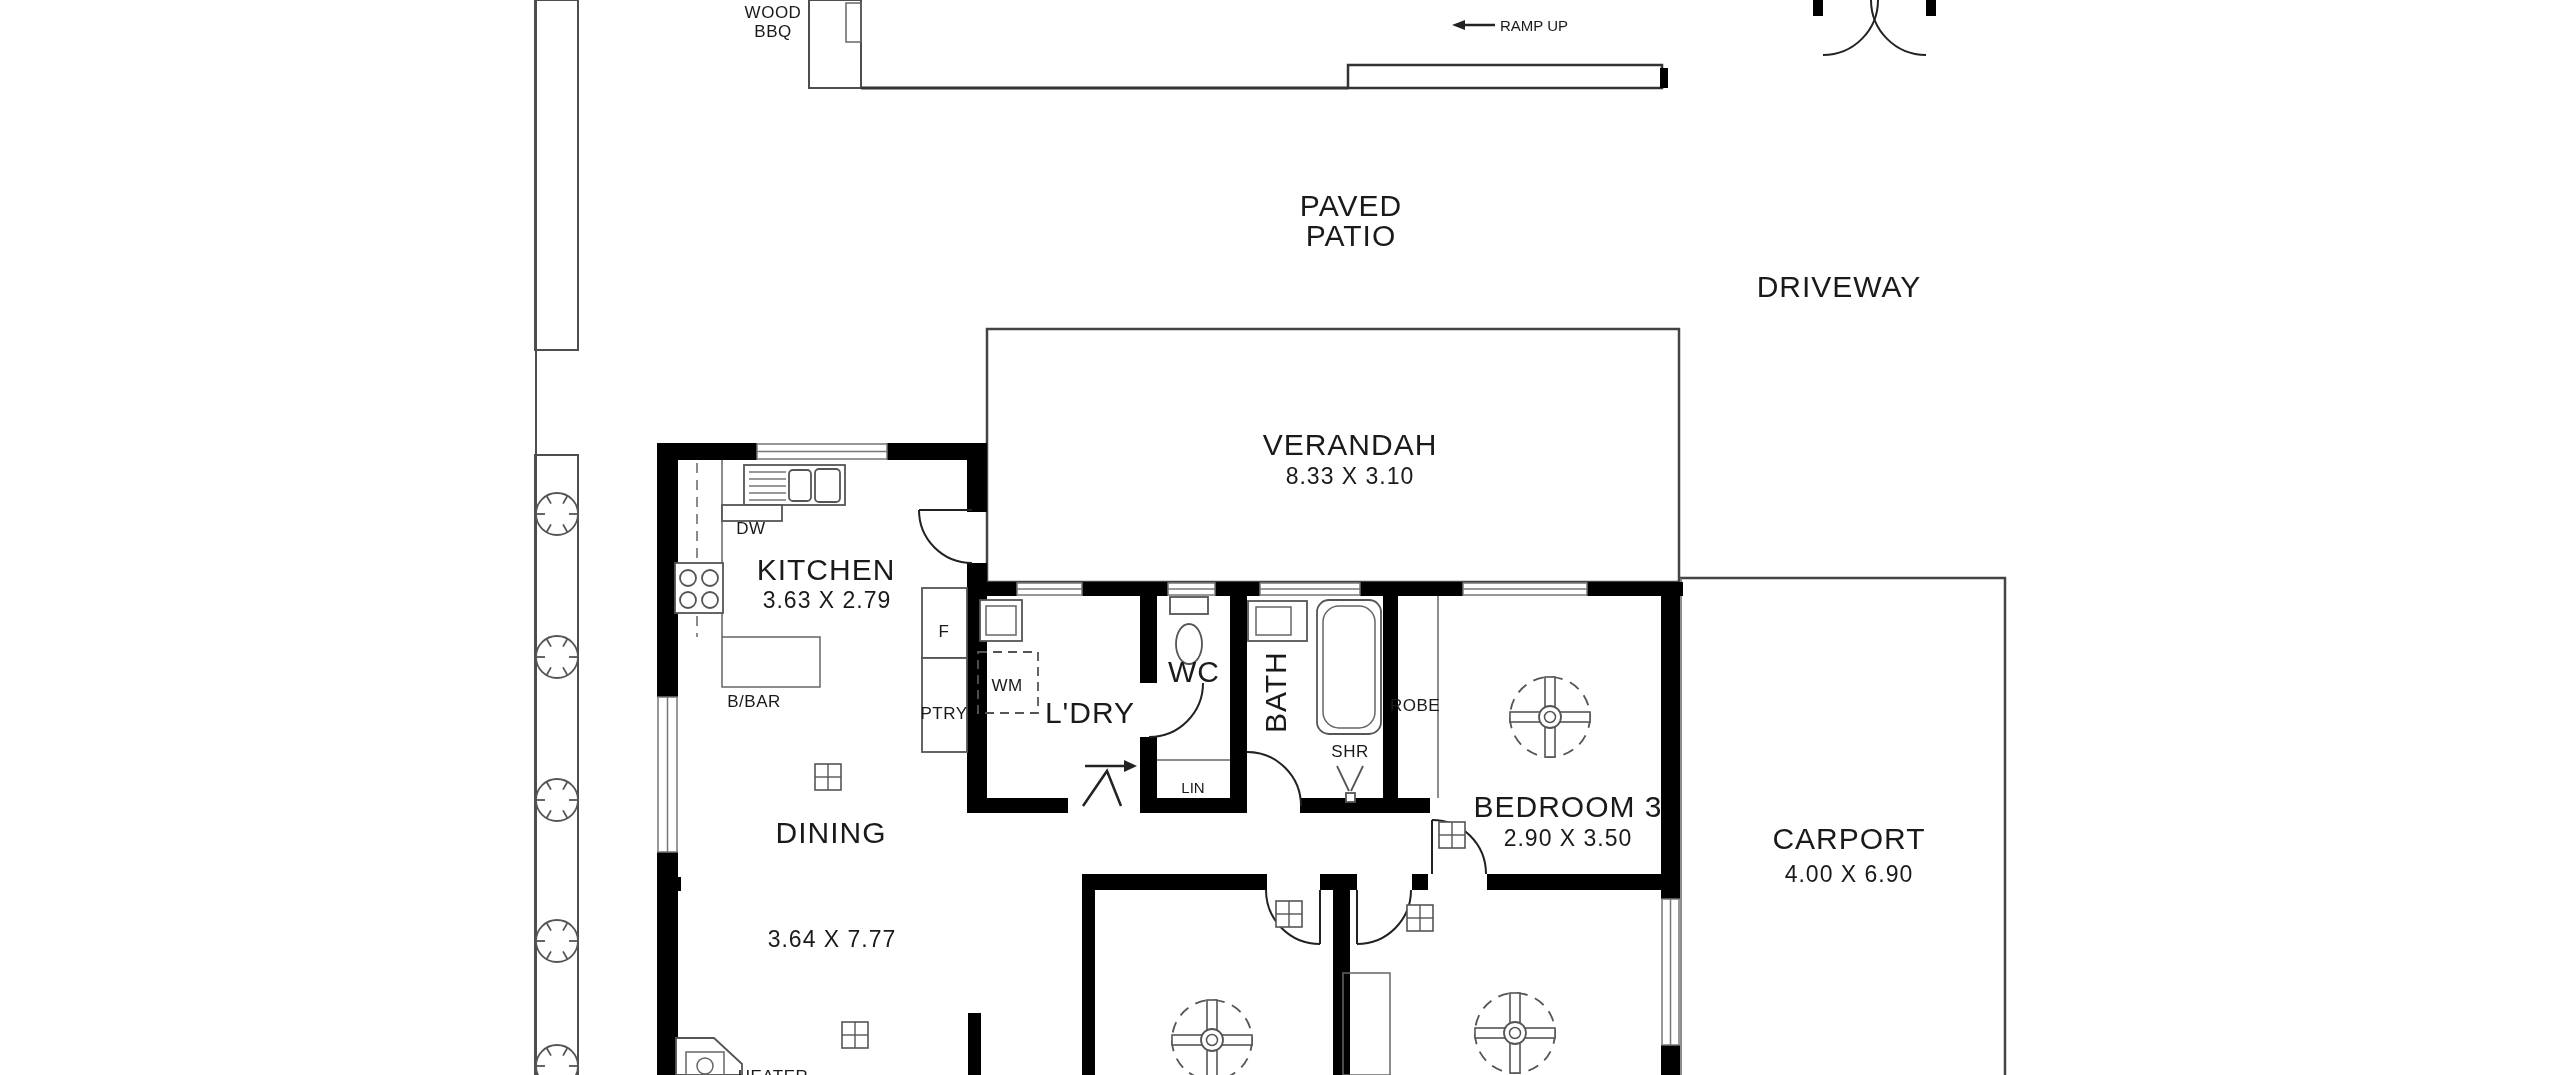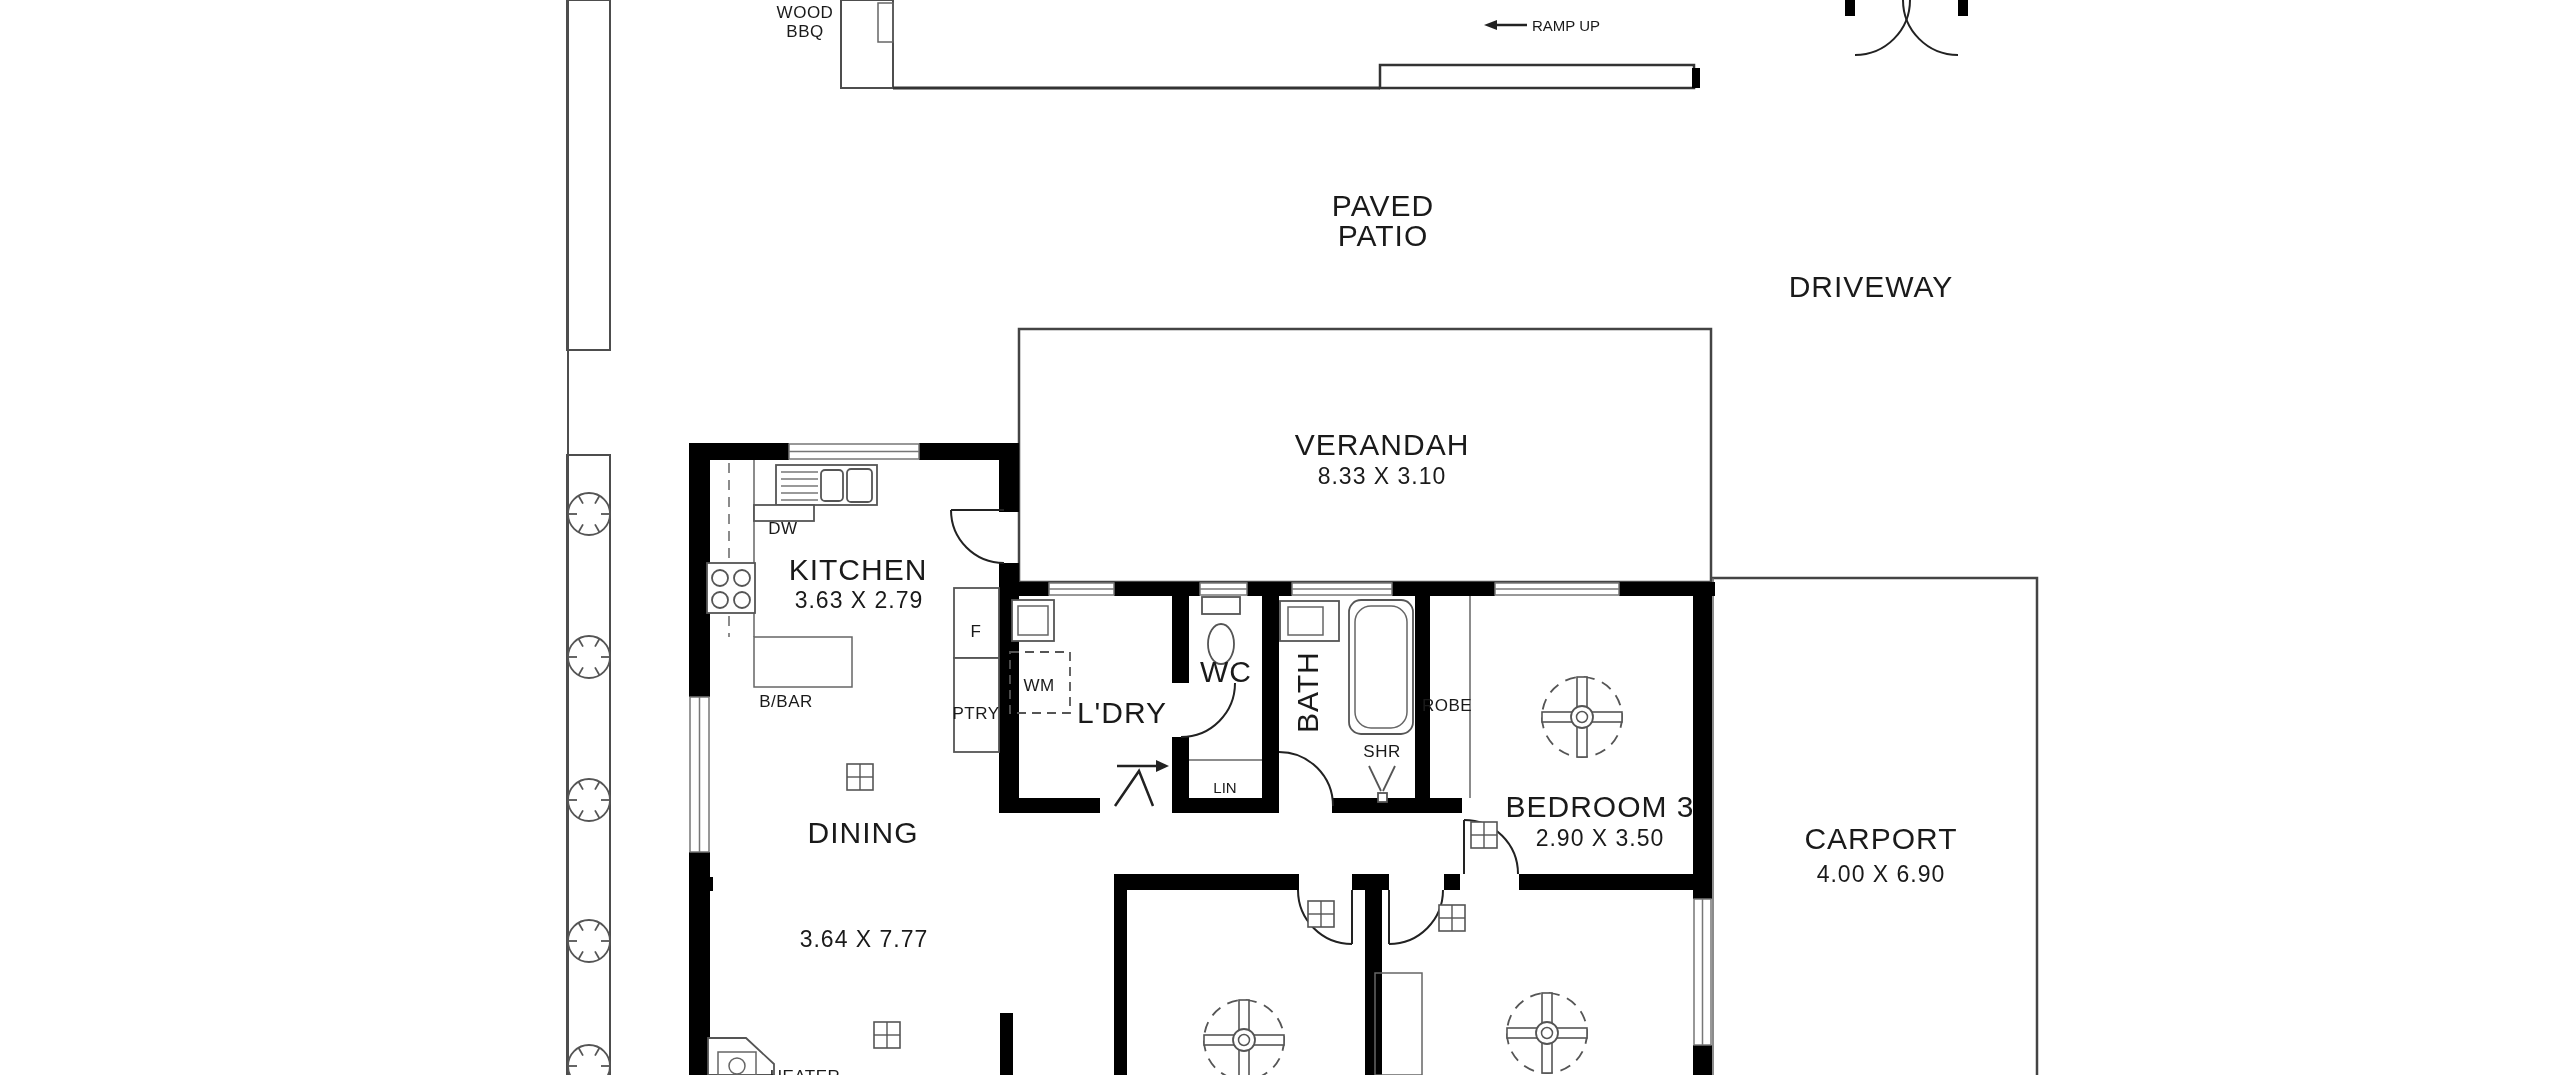--- a/index.html
+++ b/index.html
@@ -1,16 +1,16 @@
 <!DOCTYPE html>
 <html><head>
 <meta charset="utf-8">
 <style>
   html,body{margin:0;padding:0;background:#ffffff;}
-  .stage{width:2411px;height:1075px;position:relative;background:#ffffff;overflow:hidden;padding-left:32px;}
+  .stage{width:2411px;height:1075px;position:relative;background:#ffffff;overflow:hidden;}
   svg{display:block;}
   text{font-family:"Liberation Sans","DejaVu Sans",sans-serif;fill:#1a1a1a;}
   .room-label{font-size:30px;letter-spacing:1px;}
   .dim-label{font-size:23px;letter-spacing:1px;}
   .small-label{font-size:17px;letter-spacing:0.5px;}
   .tiny-label{font-size:15px;}
   .wall{fill:#000000;stroke:none;}
   .thin{fill:none;stroke:#4d4d4d;stroke-width:2;}
   .thin15{fill:none;stroke:#666666;stroke-width:1.5;}
   .fixture{fill:#ffffff;stroke:#555555;stroke-width:1.8;}

